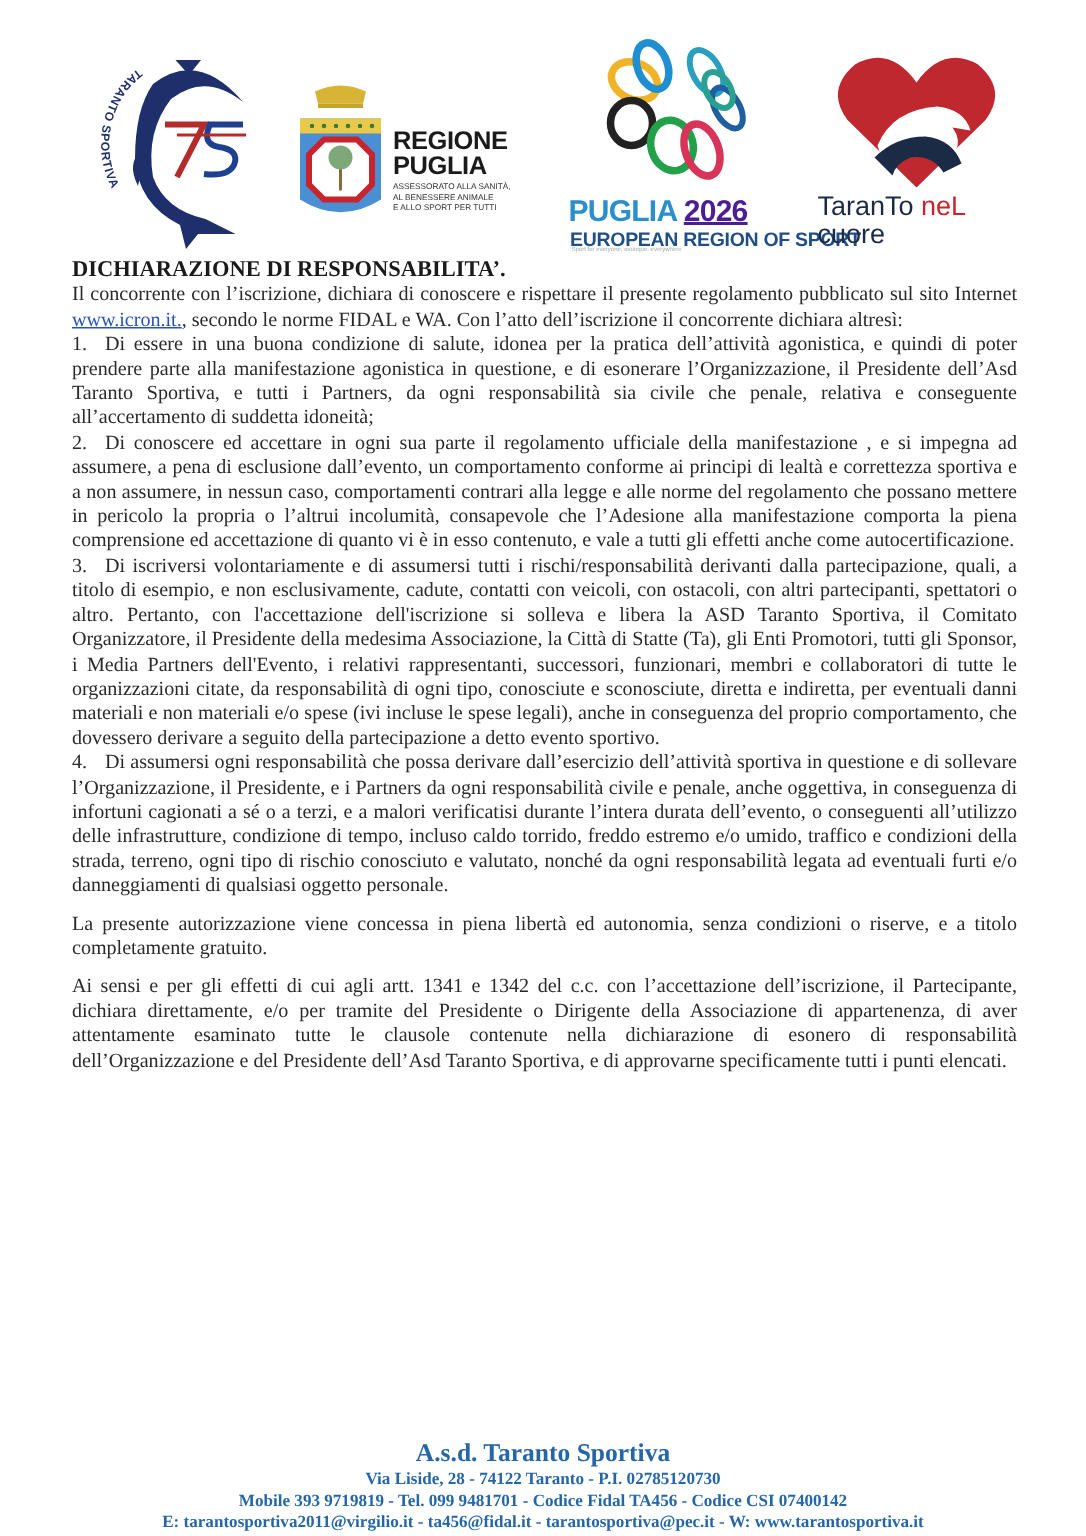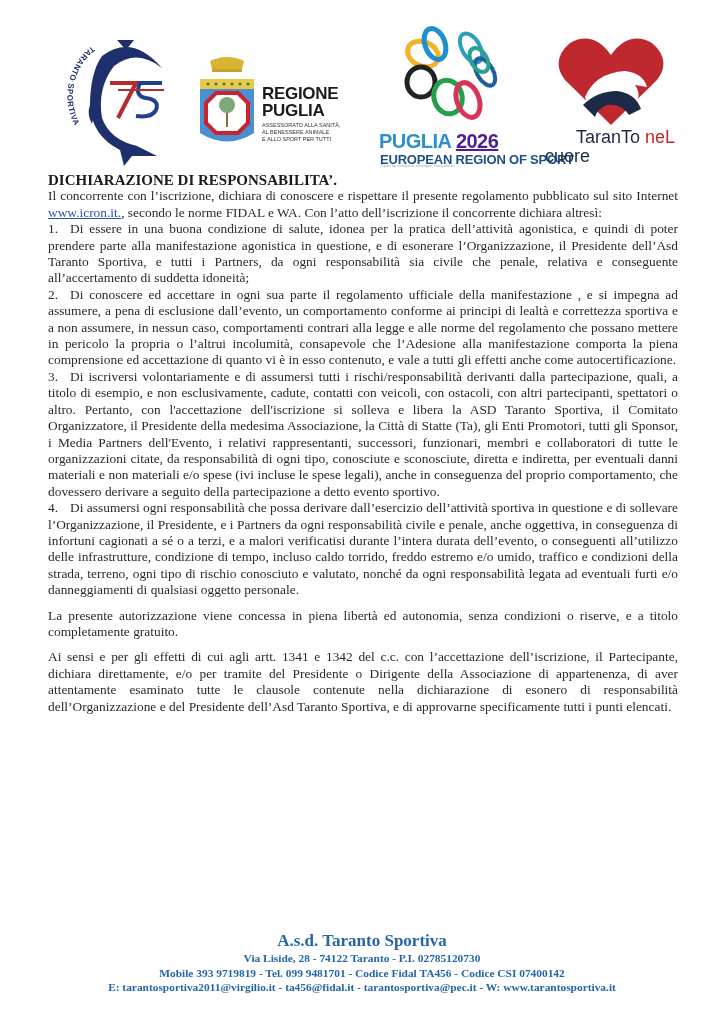--- a/index.html
+++ b/index.html
@@ -20,36 +20,36 @@
     .logo-p26 { left: 375px; top: 22px; width: 145px; height: 148px; }
     .p26-rings { position: absolute; left: 18px; top: 0; width: 110px; height: 110px; }
     .p26-title { position: absolute; left: 4px; top: 108px; font-family: "Liberation Sans", sans-serif; font-weight: bold; font-size: 20px; letter-spacing: -0.5px; white-space: nowrap; }
     .p26-title .c1 { color: #2a8fca; }
     .p26-title .c2 { color: #4c1d95; text-decoration: underline; }
     .p26-sub { position: absolute; left: 5px; top: 130px; font-family: "Liberation Sans", sans-serif; font-weight: bold; font-size: 13px; color: #1f4f86; white-space: nowrap; letter-spacing: -0.2px; }
     .p26-tag { position: absolute; left: 6px; top: 141px; font-family: "Liberation Sans", sans-serif; font-size: 4px; color: #9aa; white-space: nowrap; }
     
     .logo-tnc { left: 545px; top: 35px; width: 130px; height: 130px; }
     .tnc-heart { position: absolute; left: 10px; top: 0; width: 112px; height: 95px; }
-    .tnc-text1 { position: absolute; left: 0; top: 92px; width: 130px; text-align: right; font-family: "Liberation Sans", sans-serif; font-size: 18px; letter-spacing: 0px; white-space: nowrap; }
+    .tnc-text1 { position: absolute; left: 0; top: 92px; width: 130px; text-align: left; font-family: "Liberation Sans", sans-serif; font-size: 18px; letter-spacing: 0px; white-space: nowrap; }
     .tnc-text1 .a { color: #1c2b45; }
     .tnc-text1 .b { color: #c8242e; }
     .tnc-text2 { position: absolute; left: 0; top: 111px; width: 130px; text-align: left; font-family: "Liberation Sans", sans-serif; font-size: 18px; color: #1c2b45; }
 
     
     .doc { position: absolute; left: 48px; top: 172px; width: 630px; font-size: 13.4px; line-height: 16.4px; text-align: justify; color: #2a2a2a; }
     .doc-title { font-weight: bold; font-size: 15px; color: #1a1a1a; }
     .doc p { margin: 0; }
     .doc .para-gap { margin-top: 9px; }
     .doc a { color: #2a52be; text-decoration: underline; }
     .item-num { display: inline-block; width: 22px; }
     .item-text { }
 
     
-    .footer { position: absolute; left: 0; top: 931px; width: 724px; text-align: center; color: #2566a8; font-family: "Liberation Serif", serif; font-weight: bold; }
+    .footer { position: absolute; left: 0; top: 959px; width: 724px; text-align: center; color: #2566a8; font-family: "Liberation Serif", serif; font-weight: bold; }
     .footer-name { font-size: 17px; line-height: 20px; }
     .footer-line { font-size: 11.4px; line-height: 14.6px; }
   </style>
 </head>
 <body>
 
 <div class="logos">
 
   <div class="logo logo-ts">
     <svg width="115" height="140" viewBox="0 0 115 140">

